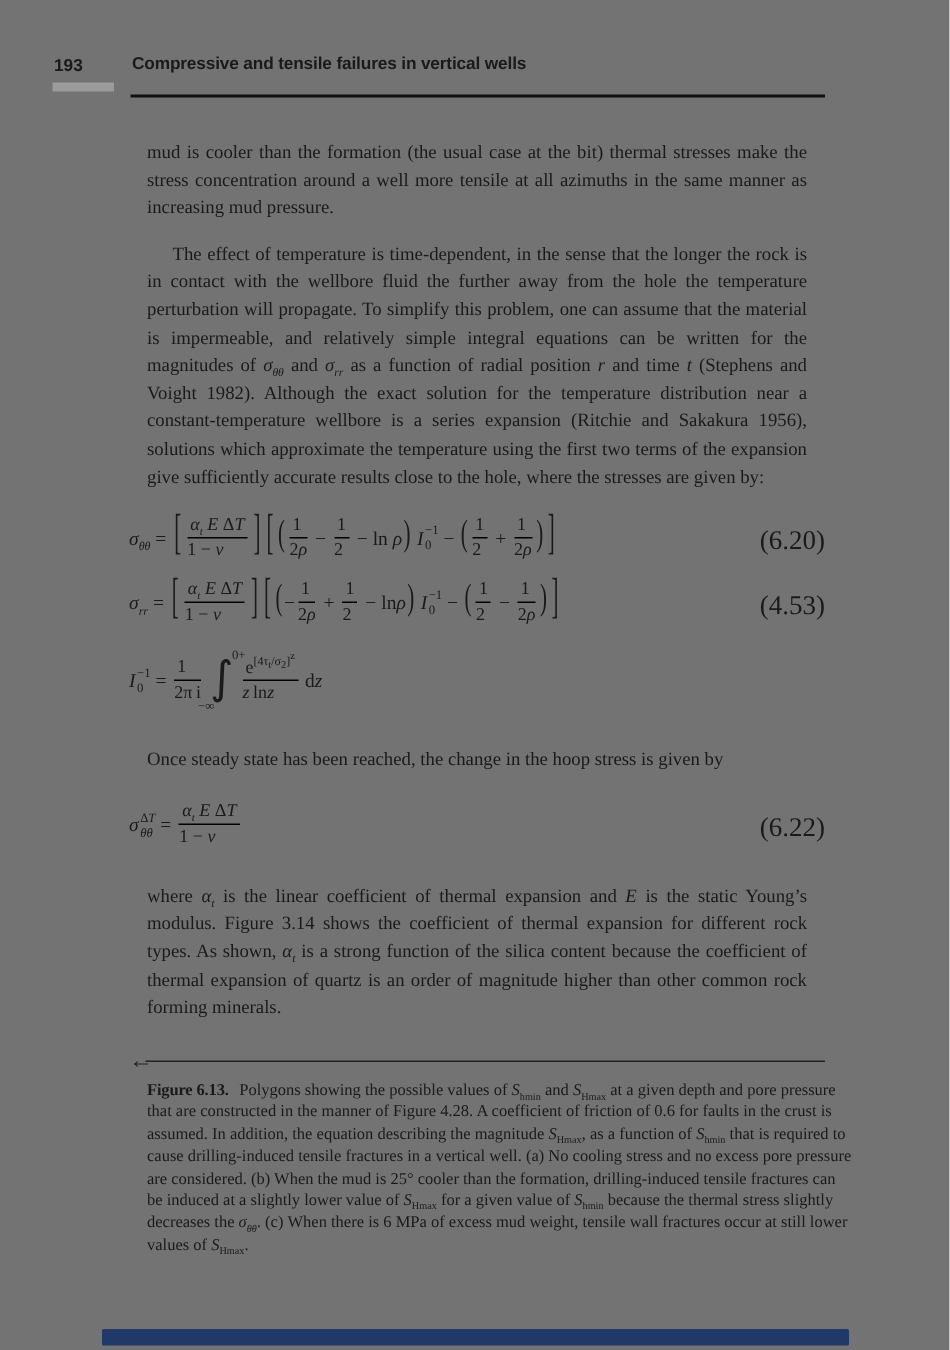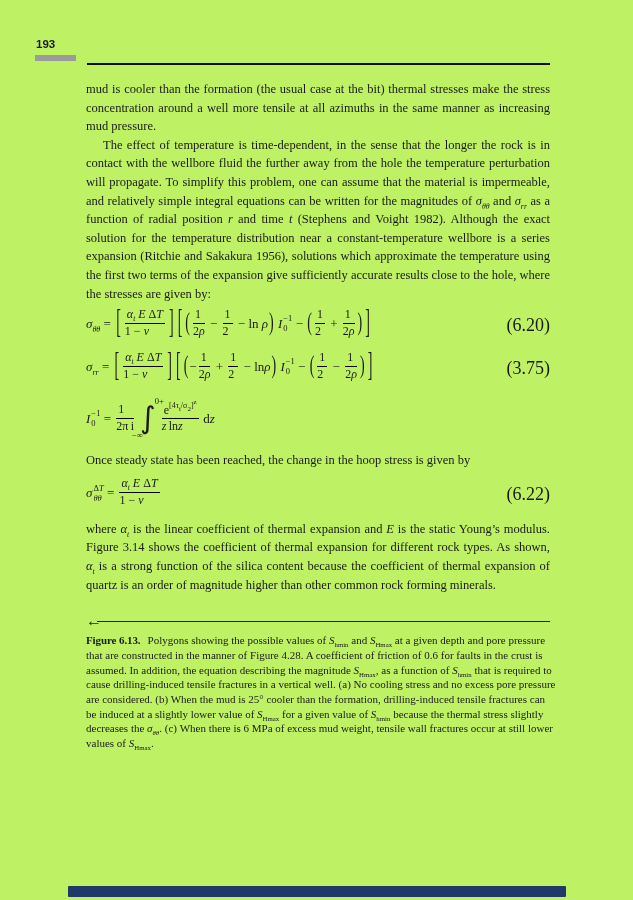--- a/index.html
+++ b/index.html
@@ -1,19 +1,19 @@
 <!DOCTYPE html>
 <html><head>
 <meta charset="utf-8">
 <style>
   html,body{margin:0;padding:0;background:#ffffff;}
   .page{
     position:relative;
     width:633px;height:900px;
-    background:#bef264;
+    background:#737373;
     font-family:"Liberation Serif",serif;
     color:#1a1a1a;
     overflow:hidden;
   }
   
   .pagenum{
     position:absolute;left:36px;top:38px;
     font-family:"Liberation Sans",sans-serif;
     font-weight:bold;font-size:11.5px;letter-spacing:0;
   }
@@ -28,21 +28,21 @@
   }
   .hrule{
     position:absolute;left:87px;top:63px;
     width:463px;height:2px;background:#111111;
   }
   
   .content{
     position:absolute;left:86px;top:80px;width:464px;
   }
   .content p{
-    margin:0;
+    margin:12px;
     font-size:12.5px;line-height:18.6px;
     text-align:justify;
   }
   .ind{text-indent:17px;}
   i{font-style:italic;}
   sub,sup{font-size:0.62em;line-height:0;}
   
   .eq{
     display:flex;align-items:center;
     margin:1px 0;
@@ -108,20 +108,21 @@
     width:498px;height:11px;background:#1f3a68;border-radius:1px;
   }
 </style>
 </head>
 <body>
 
 <div class="page">
 
   <span class="pagenum">193</span>
   <div class="graybar"></div>
+  <span class="htitle">Compressive and tensile failures in vertical wells</span>
   <div class="hrule"></div>
 
   <div class="content">
 
     <p>mud is cooler than the formation (the usual case at the bit) thermal stresses make the stress concentration around a well more tensile at all azimuths in the same manner as increasing mud pressure.</p>
 
     <p class="ind">The effect of temperature is time-dependent, in the sense that the longer the rock is in contact with the wellbore fluid the further away from the hole the temperature perturbation will propagate. To simplify this problem, one can assume that the material is impermeable, and relatively simple integral equations can be written for the magnitudes of <i>σ</i><sub><i>θθ</i></sub> and <i>σ</i><sub><i>rr</i></sub> as a function of radial position <i>r</i> and time <i>t</i> (Stephens and Voight 1982). Although the exact solution for the temperature distribution near a constant-temperature wellbore is a series expansion (Ritchie and Sakakura 1956), solutions which approximate the temperature using the first two terms of the expansion give sufficiently accurate results close to the hole, where the stresses are given by:</p>
 
     <div class="eq eq-620">
       <span class="eq-body"><i>σ</i><sub><i>θθ</i></sub> = <span class="bk">[</span><span class="fr"><span class="nm"><i>α</i><sub><i>t</i></sub> <i>E</i> Δ<i>T</i></span><span class="dn">1 − <i>ν</i></span></span><span class="bk">]</span><span class="bk">[</span><span class="pk">(</span><span class="fr"><span class="nm">1</span><span class="dn">2<i>ρ</i></span></span> − <span class="fr"><span class="nm">1</span><span class="dn">2</span></span> − ln <i>ρ</i><span class="pk">)</span> <i>I</i><span class="ss">
@@ -129,21 +130,21 @@
             <span>0</span>
           </span> − <span class="pk">(</span><span class="fr"><span class="nm">1</span><span class="dn">2</span></span> + <span class="fr"><span class="nm">1</span><span class="dn">2<i>ρ</i></span></span><span class="pk">)</span><span class="bk">]</span></span>
       <span class="eq-num">(6.20)</span>
     </div>
 
     <div class="eq eq-621">
       <span class="eq-body"><i>σ</i><sub><i>rr</i></sub> = <span class="bk">[</span><span class="fr"><span class="nm"><i>α</i><sub><i>t</i></sub> <i>E</i> Δ<i>T</i></span><span class="dn">1 − <i>ν</i></span></span><span class="bk">]</span><span class="bk">[</span><span class="pk">(</span>−<span class="fr"><span class="nm">1</span><span class="dn">2<i>ρ</i></span></span> + <span class="fr"><span class="nm">1</span><span class="dn">2</span></span> − ln<i>ρ</i><span class="pk">)</span> <i>I</i><span class="ss">
             <span>−1</span>
             <span>0</span>
           </span> − <span class="pk">(</span><span class="fr"><span class="nm">1</span><span class="dn">2</span></span> − <span class="fr"><span class="nm">1</span><span class="dn">2<i>ρ</i></span></span><span class="pk">)</span><span class="bk">]</span></span>
-      <span class="eq-num">(3.75)</span>
+      <span class="eq-num">(4.53)</span>
     </div>
 
     <div class="eq eq-int">
       <span class="eq-body"><i>I</i><span class="ss">
             <span>−1</span>
             <span>0</span>
           </span> = <span class="fr"><span class="nm">1</span><span class="dn">2π i</span></span><span class="int">
             <span class="lim lt">0+</span>
             <span class="sgn">∫</span>
             <span class="lim lb">−∞</span>

